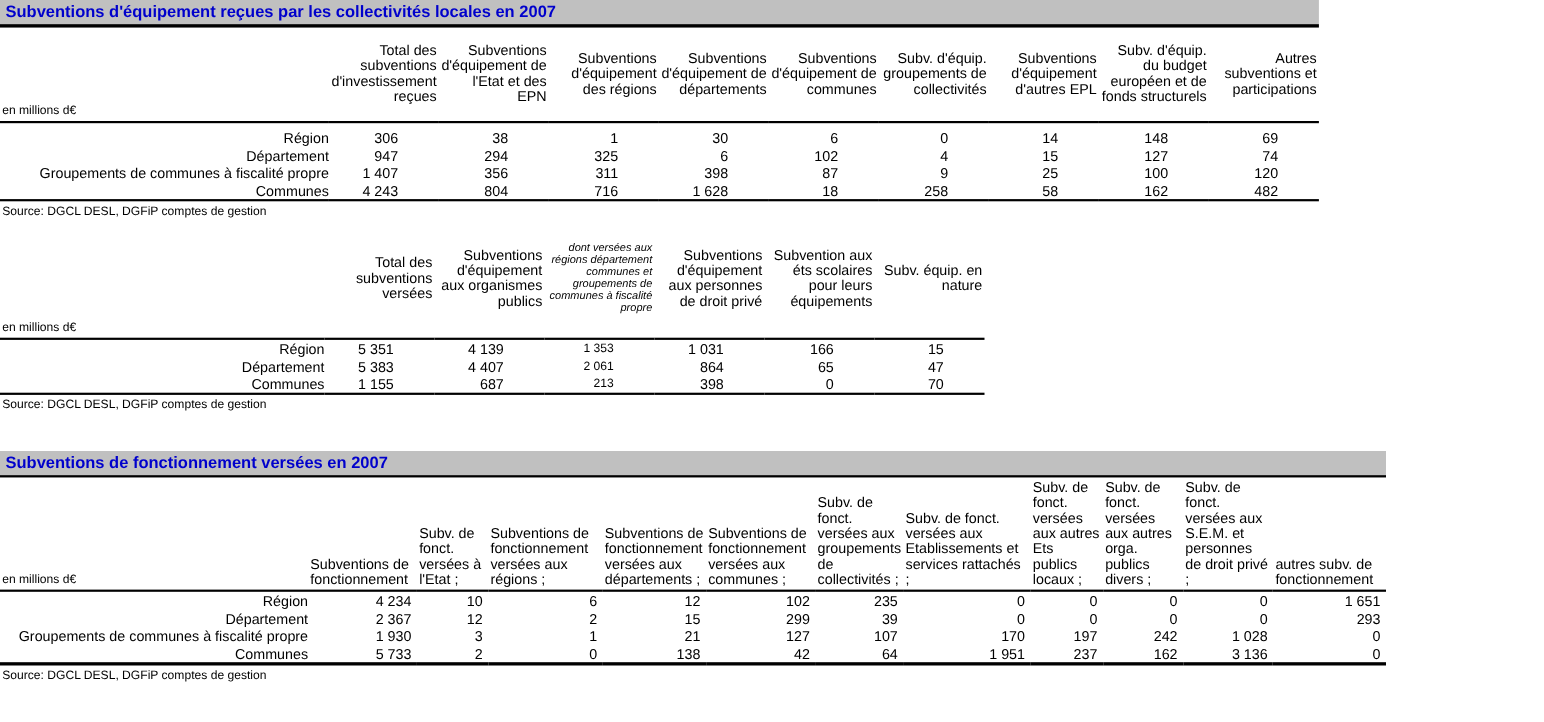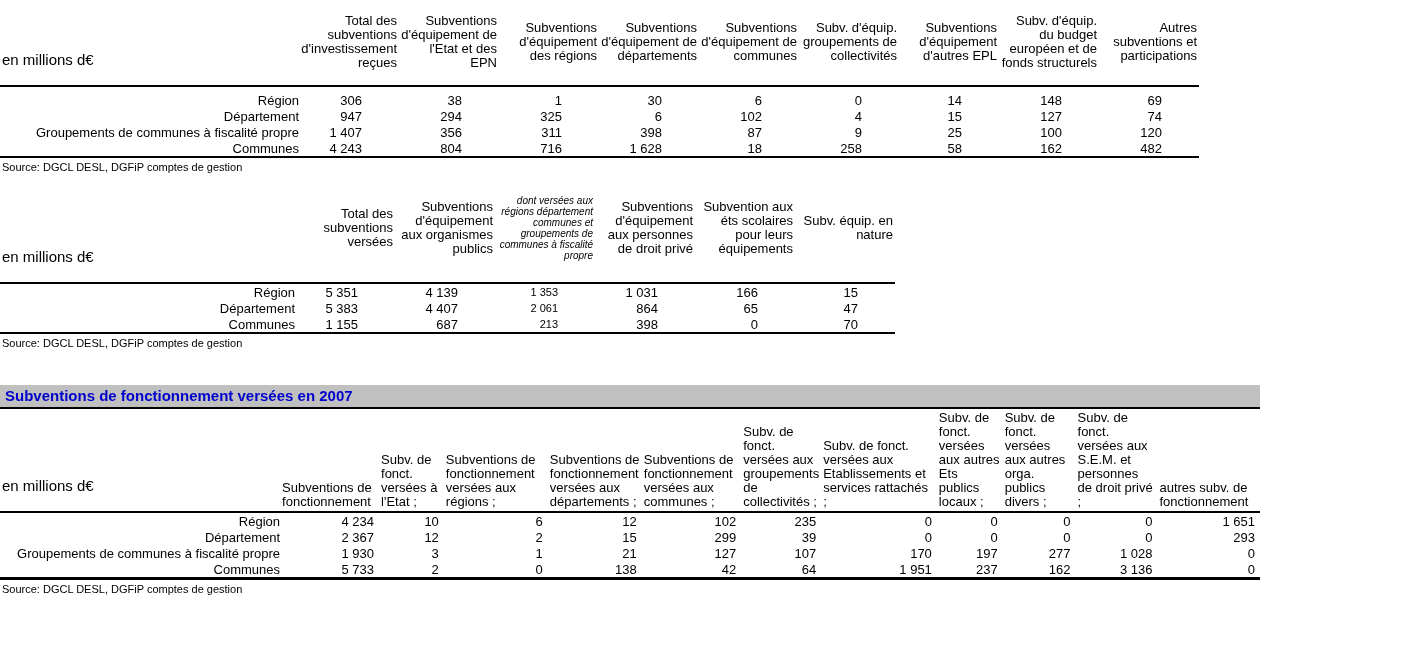--- a/index.html
+++ b/index.html
@@ -14,35 +14,36 @@
   .sec3 .titlebar{border-bottom-width:2px;}
   table{border-collapse:collapse;table-layout:fixed;border-bottom:2px solid #000;}
   .sec3 table{border-bottom-width:3px;}
   thead{border-bottom:2px solid #000;}
   th{font-weight:normal;font-size:13px;line-height:14px;padding:2px 2px 3px;overflow:hidden;}
   .t0 thead tr{height:86px;}
   .t1 thead tr{height:108px;}
   .t2 thead tr{height:89px;}
   .t0 th,.t1 th{text-align:right;vertical-align:middle;}
   .t2 th{text-align:left;vertical-align:bottom;padding-bottom:2px;}
-  th.unit{text-align:left;vertical-align:bottom;padding:0 0 18px 2px;font-size:15px;}
+  th.unit{text-align:left;vertical-align:bottom;padding:0 0 2px 2px;font-size:11px;}
   tbody td{font-size:13px;height:16px;padding:0;white-space:nowrap;overflow:hidden;}
   .t0 tbody tr:first-child td{padding-top:5px;}
   td.label{text-align:right;padding-left:2px;}
   td.num{text-align:right;}
   .t0 td.num,.t1 td.num{padding-right:37px;}
   .t2 td.num{padding-right:5px;}
   th.italic{font-style:italic;font-size:10px;line-height:11px;}
   td.italic{font-size:11px;}
   .source{font-size:11px;line-height:12px;padding:3px 0 2px 2px;}
 </style>
 </head>
 <body style="--title-bg: #c0c0c0; --title-fg: #0000cc;">
 
 <div class="section sec1">
+  <div class="titlebar">Subventions d'équipement reçues par les collectivités locales en 2007</div>
   <div>
       <table class="t0">
         <colgroup>
           <col style="width: 299px;">
           <col style="width: 100px;">
           <col style="width: 100px;">
           <col style="width: 100px;">
           <col style="width: 100px;">
           <col style="width: 100px;">
           <col style="width: 100px;">
@@ -242,21 +243,21 @@
           <tr>
             <td class="label">Groupements de communes à fiscalité propre</td>
             <td class="num">1 930</td>
             <td class="num">3</td>
             <td class="num">1</td>
             <td class="num">21</td>
             <td class="num">127</td>
             <td class="num">107</td>
             <td class="num">170</td>
             <td class="num">197</td>
-            <td class="num">277</td>
+            <td class="num">242</td>
             <td class="num">1 028</td>
             <td class="num">0</td>
           </tr>
           <tr>
             <td class="label">Communes</td>
             <td class="num">5 733</td>
             <td class="num">2</td>
             <td class="num">0</td>
             <td class="num">138</td>
             <td class="num">42</td>

